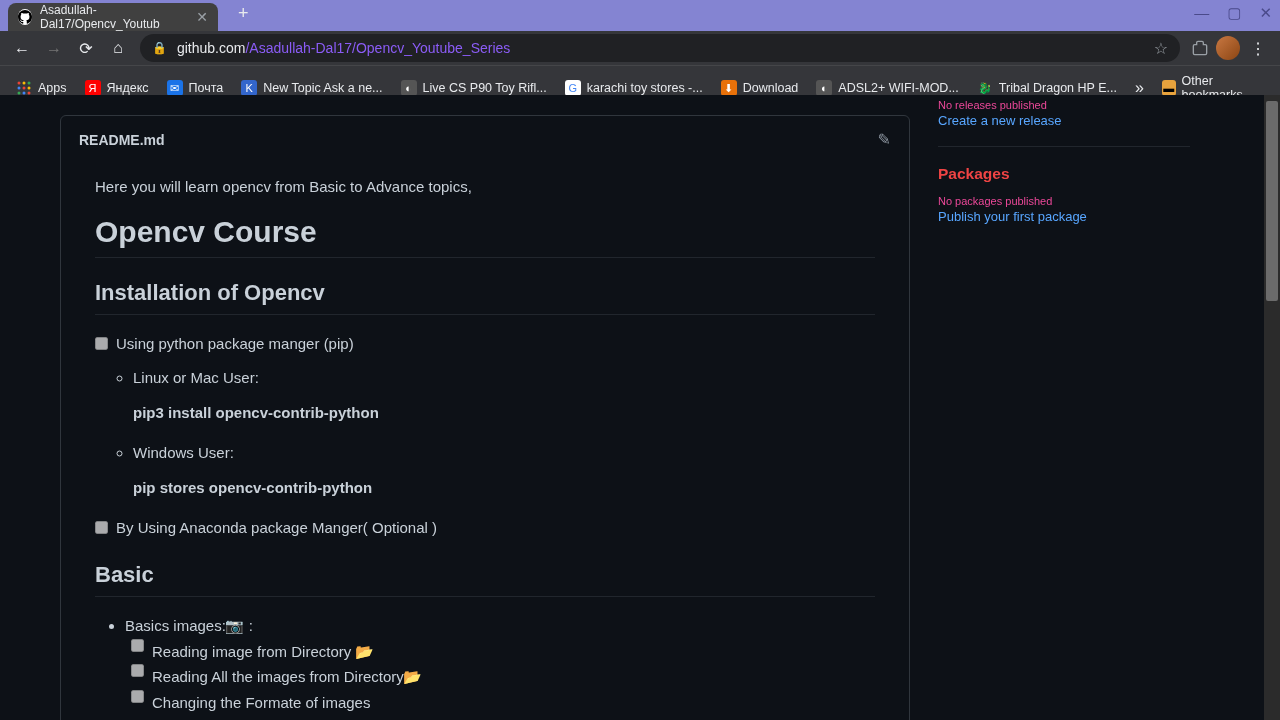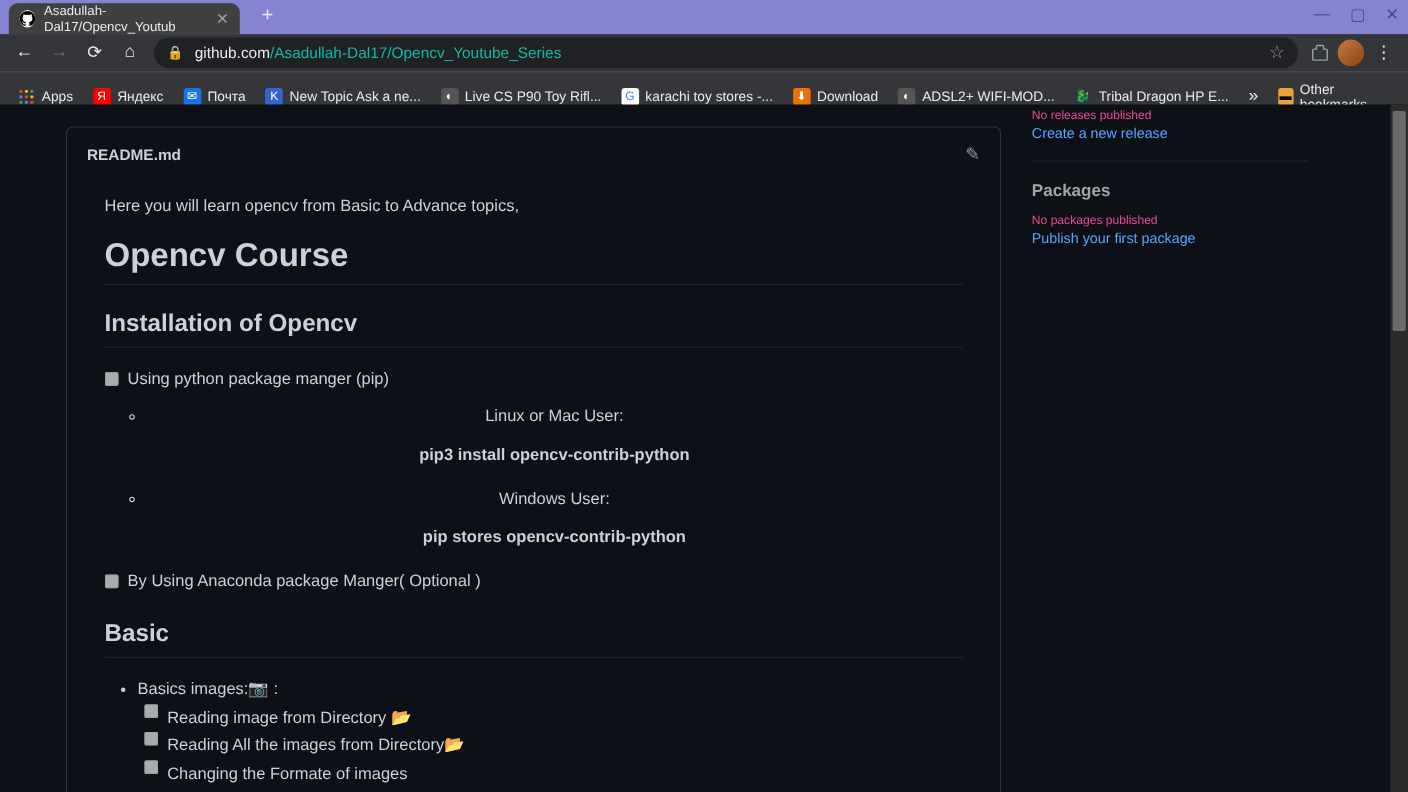--- a/index.html
+++ b/index.html
@@ -17,21 +17,21 @@
 .new-tab { color: #e8eaed; padding: 0 14px; font-size: 18px; align-self: center; cursor: pointer; margin-bottom: 4px; margin-left: 6px; }
 
 
 .toolbar { height: 34px; background: #35363a; display: flex; align-items: center; padding: 0 8px; gap: 4px; }
 .nav-btn { width: 28px; height: 28px; display: flex; align-items: center; justify-content: center; color: #e8eaed; cursor: pointer; border-radius: 50%; font-size: 16px; }
 .nav-btn.disabled { color: #757575; }
 .address-bar { flex: 1; background: #202124; border-radius: 16px; height: 28px; display: flex; align-items: center; padding: 0 12px; gap: 10px; margin: 0 4px; }
 .lock-icon { color: #9aa0a6; font-size: 12px; }
 .url { color: #e8eaed; font-size: 14px; flex: 1; }
 .url .domain { color: #e8eaed; }
-.url .path { color: #14b8a6; }
+.url .path { color: #8b5cf6; }
 .star-icon { color: #9aa0a6; font-size: 16px; cursor: pointer; }
 .ext-icon { width: 24px; height: 24px; display: flex; align-items: center; justify-content: center; color: #9aa0a6; cursor: pointer; }
 .avatar { width: 24px; height: 24px; border-radius: 50%; background: linear-gradient(135deg, #c97842, #8b4513); cursor: pointer; }
 .menu-btn { color: #e8eaed; cursor: pointer; padding: 0 6px; }
 
 
 .bookmarks { height: 44px; background: #35363a; border-top: 1px solid #454649; display: flex; align-items: center; padding: 0 8px; gap: 2px; }
 .bookmark { display: flex; align-items: center; gap: 6px; padding: 4px 8px; color: #e8eaed; font-size: 12.5px; cursor: pointer; border-radius: 4px; white-space: nowrap; }
 .bm-icon { width: 16px; height: 16px; border-radius: 3px; display: inline-block; font-size: 11px; text-align: center; line-height: 16px; }
 .bookmarks-chevron { color: #e8eaed; margin-left: auto; padding: 0 8px; cursor: pointer; }
@@ -52,33 +52,33 @@
 .readme-title { color: #c9d1d9; font-size: 14px; font-weight: 600; }
 .edit-icon { margin-left: auto; color: #8b949e; cursor: pointer; font-size: 16px; }
 
 .readme-body { padding: 12px 34px 10px 34px; color: #c9d1d9; }
 .readme-body p { font-size: 15px; margin-bottom: 14px; line-height: 1.6; }
 .readme-body h1 { font-size: 30px; font-weight: 600; padding-bottom: 8px; border-bottom: 1px solid #21262d; margin-bottom: 18px; margin-top: 16px; }
 .readme-body h2 { font-size: 22px; font-weight: 600; padding-bottom: 8px; border-bottom: 1px solid #21262d; margin-bottom: 16px; margin-top: 22px; }
 .readme-body ul { list-style: none; }
 .readme-body .task-item { display: flex; align-items: flex-start; gap: 8px; margin-bottom: 8px; font-size: 15px; line-height: 1.7; }
 .readme-body .task-item input { margin-top: 6px; }
-.readme-body .sub-list { margin-left: 38px; margin-top: 8px; list-style: circle; text-align: center; }
+.readme-body .sub-list { margin-left: 38px; margin-top: 8px; list-style: circle; }
 .readme-body .sub-list li { margin-bottom: 10px; font-size: 15px; line-height: 1.7; }
 .readme-body .sub-list .cmd { margin-top: 8px; font-weight: 600; margin-bottom: 14px; list-style: none; margin-left: 0; }
 .readme-body .bullet-list { margin-left: 12px; list-style: disc; margin-left: 30px; }
 .readme-body .bullet-list > li { font-size: 15px; line-height: 1.7; }
 .readme-body .sub-task-list { list-style: none; margin-left: 6px; }
 .readme-body .sub-task-list li { display: flex; gap: 8px; align-items: flex-start; font-size: 15px; line-height: 1.7; }
 
 
 .sidebar-col .section-text { color: #ec4899; font-size: 11px; margin-bottom: 2px; }
 .sidebar-col .section-link { color: #58a6ff; font-size: 13px; cursor: pointer; }
 .sidebar-col hr { border: none; border-top: 1px solid #21262d; margin: 18px 0; }
-.sidebar-col h3 { color: #a3a3a3; font-size: 15.5px; font-weight: 600; margin-bottom: 12px; }
+.sidebar-col h3 { color: #ef4444; font-size: 15.5px; font-weight: 600; margin-bottom: 12px; }
 </style>
 </head>
 <body>
 
 <div class="window-controls">
   <span>—</span>
   <span>▢</span>
   <span>✕</span>
 </div>
 

